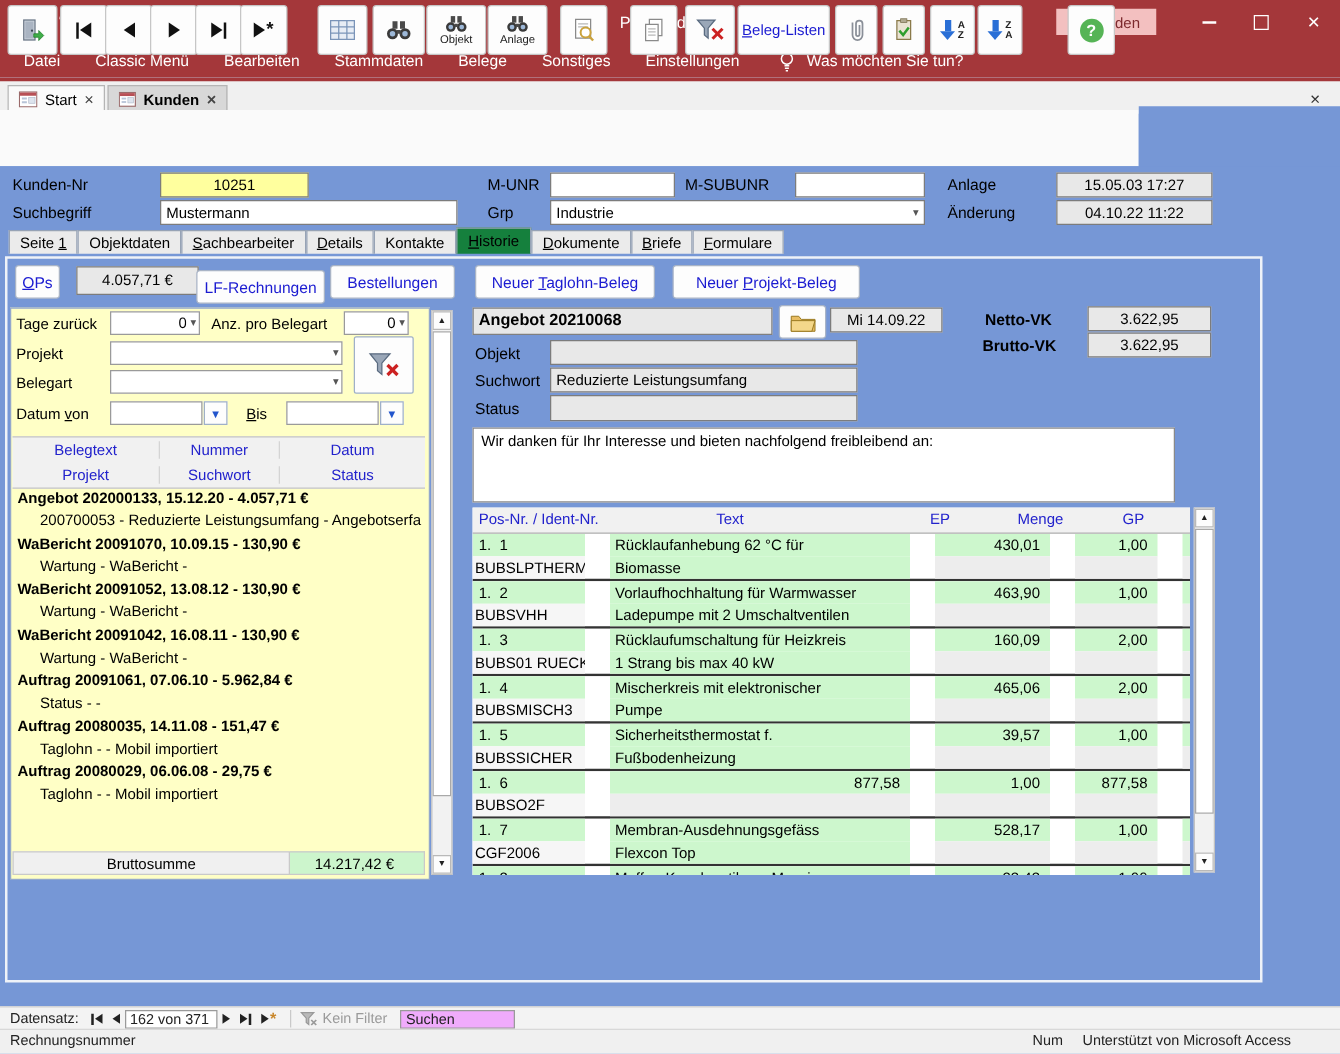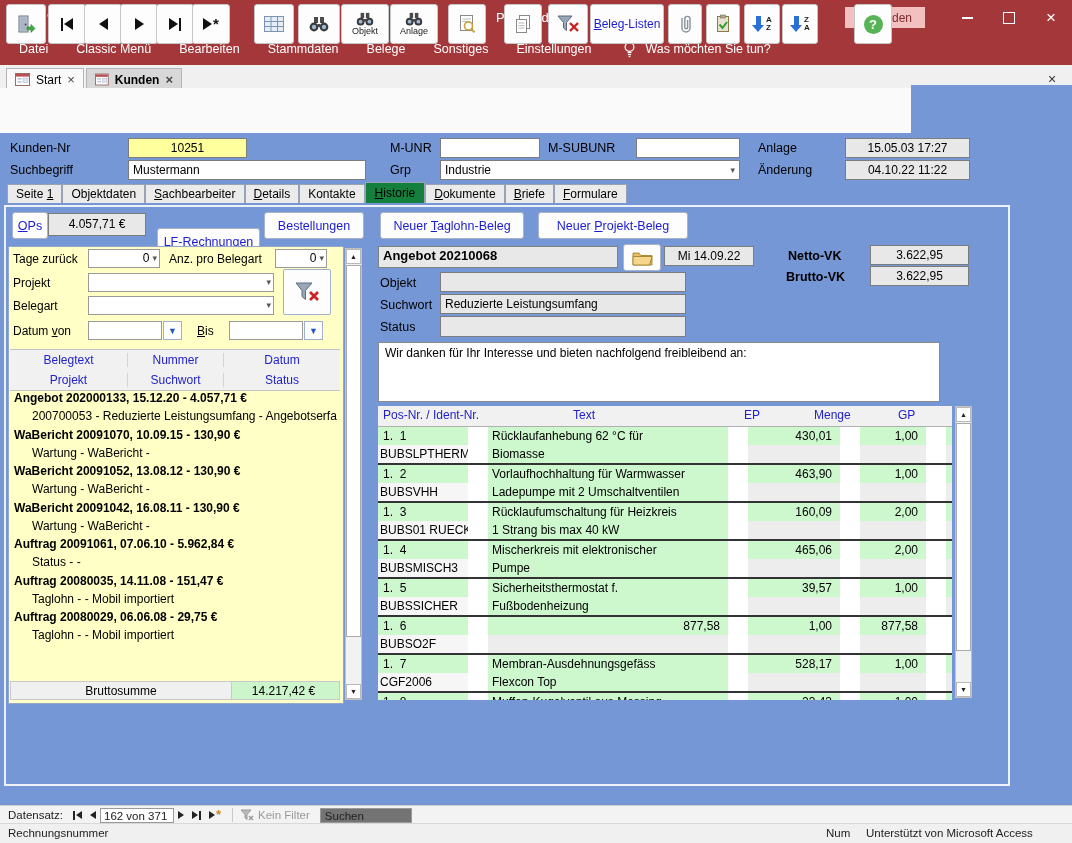--- a/index.html
+++ b/index.html
@@ -141,21 +141,21 @@
   
   .recnav{position:absolute;left:0;top:805px;width:1072px;height:18px;background:#f3f3f3;border-top:1px solid #cfcfcf;
           display:flex;align-items:center;font-size:11.5px;color:#222}
   .rn-btn{display:flex;align-items:center;justify-content:center;gap:1px;padding:0 4px;height:16px}
   .s-tri-r{width:0;height:0;border-top:4px solid transparent;border-bottom:4px solid transparent;border-left:6px solid #222;display:inline-block}
   .s-tri-l{width:0;height:0;border-top:4px solid transparent;border-bottom:4px solid transparent;border-right:6px solid #222;display:inline-block}
   .s-vbar{width:2px;height:9px;background:#222;display:inline-block}
   .posbox{width:74px;height:15px;background:#fff;border:1px solid #9a9a9a;box-sizing:border-box;padding:0 3px;line-height:14px}
   .rn-sep{width:1px;height:14px;background:#c9c9c9;margin:0 7px}
   .nofilter{display:flex;align-items:center;gap:4px;color:#9a9a9a}
-  .searchbox{width:92px;height:15px;background:#737373;border:1px solid #9a9a9a;box-sizing:border-box;padding:0 4px;
+  .searchbox{width:92px;height:15px;background:#f0abfc;border:1px solid #9a9a9a;box-sizing:border-box;padding:0 4px;
              line-height:14px;margin-left:10px}
   .statusbar{position:absolute;left:0;top:823px;width:1072px;height:20px;background:#f0f0f0;border-top:1px solid #d8d8d8;
              font-size:11.5px;color:#222}
 </style>
 </head>
 <body>
 
 <div class="win">
 
   <div class="titlebar">
@@ -409,22 +409,22 @@
     <span class="ftab"><span></span><span class="u">D</span><span>okumente</span></span>
     <span class="ftab"><span></span><span class="u">B</span><span>riefe</span></span>
     <span class="ftab"><span></span><span class="u">F</span><span>ormulare</span></span>
   </div>
 
   <div class="gpanel"></div>
 
   <div class="btn" style="left:12px;top:212px;width:34px;height:25px">
     <span><span class="u">O</span><span>Ps</span></span>
   </div>
-  <div class="fld gray right" style="left:48px;top:213px;width:98px;height:23px;line-height:19px">4.057,71 €</div>
-  <div class="btn" style="left:157px;top:228px;width:101px;height:25px">LF-Rechnungen</div>
+  <div class="fld gray right" style="left:61px;top:213px;width:98px;height:23px;line-height:19px">4.057,71 €</div>
+  <div class="btn" style="left:157px;top:216px;width:101px;height:25px">LF-Rechnungen</div>
   <div class="btn" style="left:264px;top:212px;width:98px;height:25px">Bestellungen</div>
   <div class="btn" style="left:380px;top:212px;width:142px;height:25px">
     <span><span>Neuer </span><span class="u">T</span><span>aglohn-Beleg</span></span>
   </div>
   <div class="btn" style="left:538px;top:212px;width:148px;height:25px">
     <span><span>Neuer </span><span class="u">P</span><span>rojekt-Beleg</span></span>
   </div>
 
   <div class="lpanel">
     <span class="lp-lbl" style="left:4px;top:5px">Tage zurück</span>

